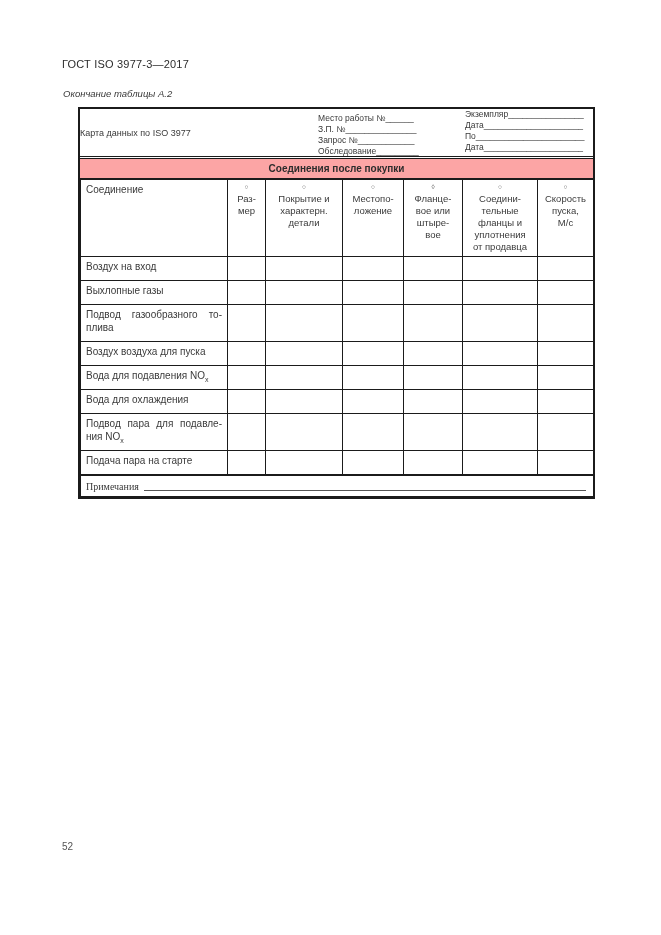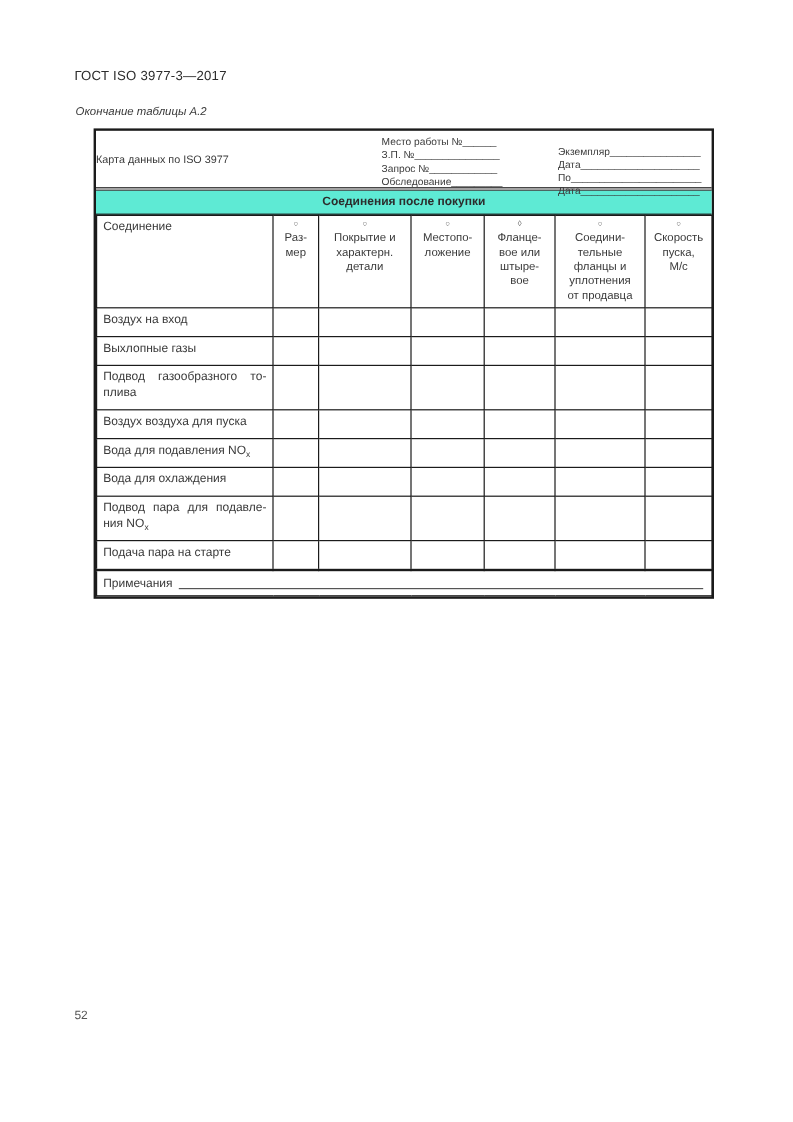--- a/index.html
+++ b/index.html
@@ -24,21 +24,21 @@
     border:2px solid #1b1b1b;
     background:#ffffff;
   }
   
   .card { display:flex; height:48px; border-bottom:1px solid #1b1b1b; }
   .card-title {
     width:238px; display:flex; align-items:center;
     font-size:9px; color:#3a3a3a;
   }
   .card-mid { width:147px; padding-top:4px; font-size:8.5px; line-height:11px; color:#3a3a3a; }
-  .card-right { flex:1; padding-top:12px; font-size:8.5px; line-height:11px; color:#3a3a3a; }
+  .card-right { flex:1; padding-top:0; font-size:8.5px; line-height:11px; color:#3a3a3a; }
   .card-mid div, .card-right div { white-space:nowrap; overflow:hidden; }
   .sep { height:2px; border-bottom:1px solid #1b1b1b; }
   
   .banner {
     height:20px; line-height:20px; text-align:center;
     font-size:10px; font-weight:bold; color:#2c2c2c;
     border-bottom:1px solid #1b1b1b;
   }
   
   table { width:100%; border-collapse:collapse; table-layout:fixed; }
@@ -54,21 +54,21 @@
     font-size:10px; padding:4px 5px; color:#3a3a3a;
   }
   td.rl {
     font-size:10px; line-height:13px; padding:3px 5px;
     text-align:justify; vertical-align:middle; color:#3a3a3a;
   }
   td.rl sub { font-size:7px; }
   tr.r1 td { height:22px; }
   tr.r2 td { height:20px; }
   tr.r3 td { height:31px; }
-  td.notes-cell { border-top:2px solid #1b1b1b; height:21px; padding:3px 5px 2px 5px; }
+  td.notes-cell { border-top:2px solid #1b1b1b; height:21px; padding:3px 5px 2px 5px;font-family:Liberation Serif, serif; }
   .notes-wrap { display:flex; align-items:flex-end; }
   .notes-label { font-size:10px; line-height:13px; color:#3a3a3a; white-space:nowrap; }
   .notes-line { flex:1; border-bottom:1px solid #555; margin:0 2px 2px 5px; height:11px; }
   .page-number {
     position:absolute; left:62px; top:841px;
     font-size:10px; color:#555555;
   }
 </style>
 </head>
 <body>
@@ -88,21 +88,21 @@
     </div>
     <div class="card-right">
       <div>Экземпляр________________</div>
       <div>Дата_____________________</div>
       <div>По_______________________</div>
       <div>Дата_____________________</div>
     </div>
   </div>
   <div class="sep"></div>
 
-  <div class="banner" style="background: #5eead4;">
+  <div class="banner" style="background: #fca5a5;">
     <span>Соединения после покупки</span>
   </div>
 
   <table>
     <colgroup>
       <col style="width:147px">
         <col style="width:38px">
         <col style="width:77px">
       <col style="width:61px">
         <col style="width:59px">

